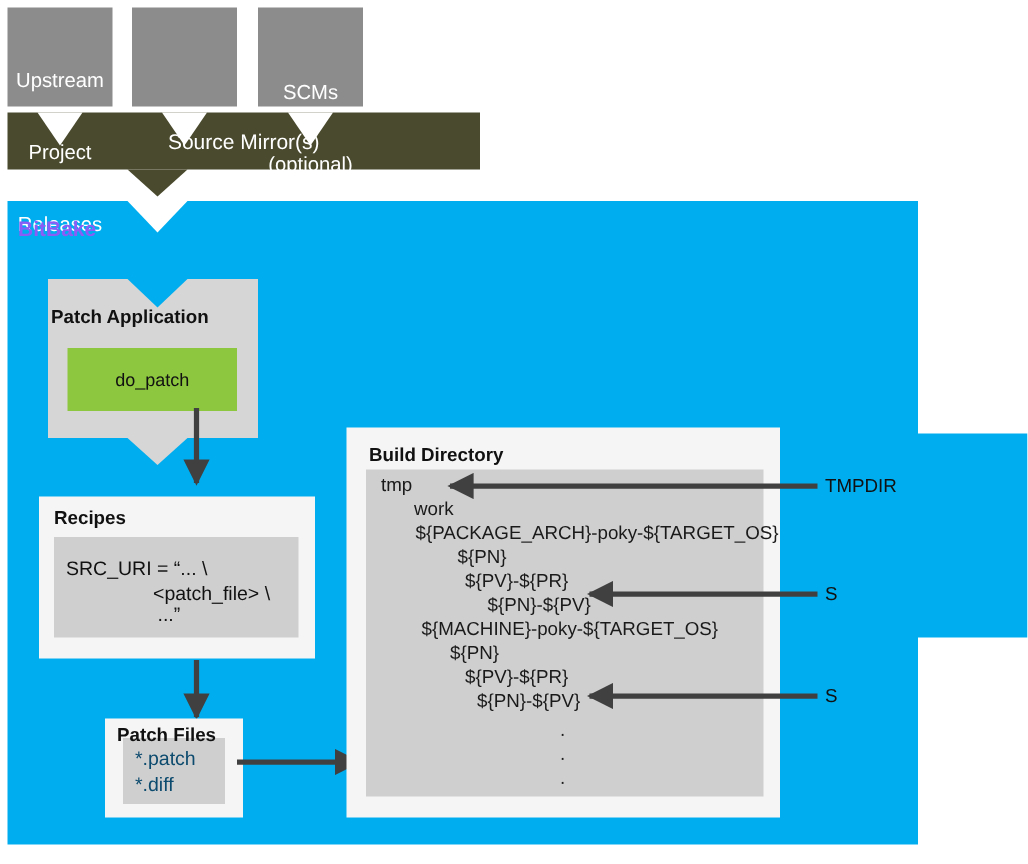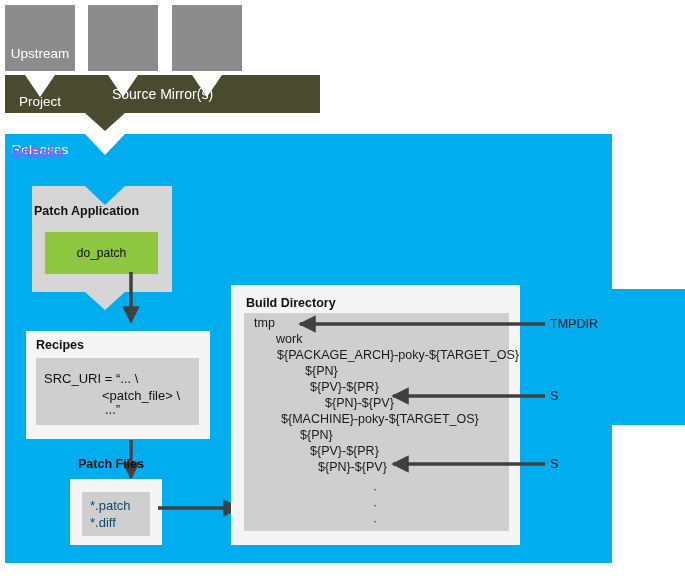--- a/index.html
+++ b/index.html
@@ -113,34 +113,38 @@
     <line x1="545" y1="464" x2="393" y2="464" stroke="#404040" stroke-width="3.5" marker-end="url(#arrowdark)"></line>
   </svg>
 
   <div class="txt srcbox-label ctr" style="left:5px;top:14px;width:70px;">
     <div>Upstream</div>
     <div>Project</div>
     <div>Releases</div>
   </div>
 
 
+  <div class="txt srcbox-label ctr" style="left:172px;top:22px;width:70px;">
+    <div>SCMs</div>
+    <div>(optional)</div>
+  </div>
 
   <div class="txt mirror-label ctr" style="left:5px;top:86px;width:315px;">Source Mirror(s)</div>
 
   <div class="txt bitbake-label" style="left:12px;top:144px;">BitBake</div>
 
   <div class="txt panel-title" style="left:34px;top:204px;">Patch Application</div>
   <div class="txt green-label ctr" style="left:45px;top:246px;width:113px;">do_patch</div>
 
   <div class="txt panel-title" style="left:36px;top:338px;">Recipes</div>
   <div class="txt code-line" style="left:44px;top:370px;">SRC_URI = “... \</div>
   <div class="txt code-line" style="left:102px;top:387px;">&lt;patch_file&gt; \</div>
   <div class="txt code-line" style="left:105px;top:401px;">...”</div>
 
-  <div class="txt panel-title" style="left:78px;top:457px;">Patch Files</div>
+  <div class="txt panel-title" style="left:78px;top:483px;">Patch Files</div>
   <div class="txt patchfile-line" style="left:90px;top:497px;">*.patch</div>
   <div class="txt patchfile-line" style="left:90px;top:514px;">*.diff</div>
 
   <div class="txt panel-title" style="left:246px;top:296px;">Build Directory</div>
 
   <div class="txt tree-line" style="left:254px;top:316px;">tmp</div>
   <div class="txt tree-line" style="left:276px;top:332px;">work</div>
   <div class="txt tree-line" style="left:277px;top:348px;">${PACKAGE_ARCH}-poky-${TARGET_OS}</div>
   <div class="txt tree-line" style="left:305px;top:364px;">${PN}</div>
   <div class="txt tree-line" style="left:310px;top:380px;">${PV}-${PR}</div>

